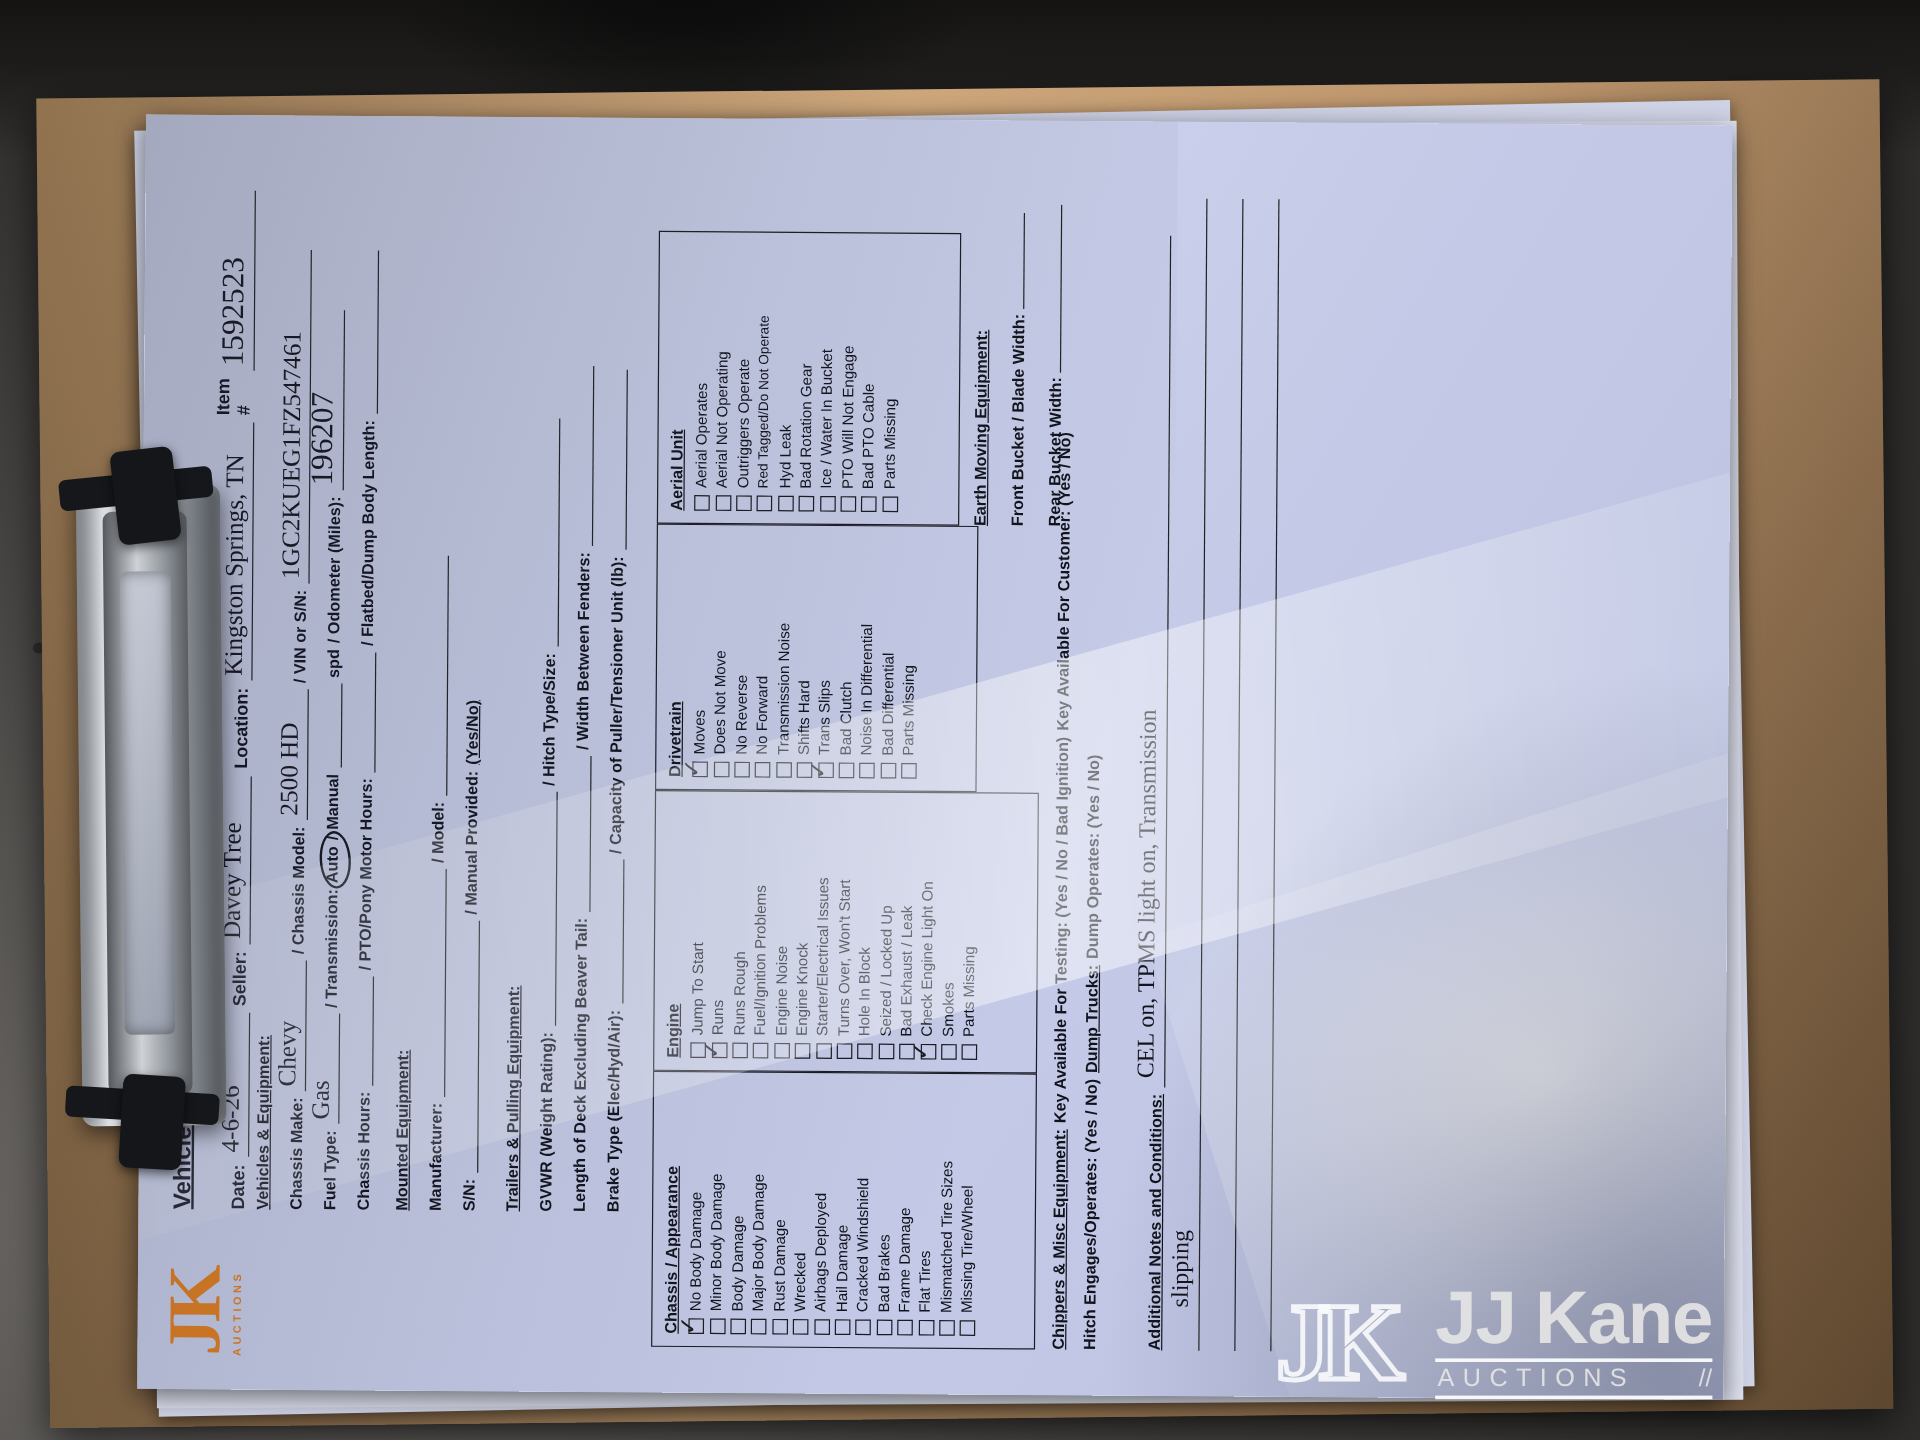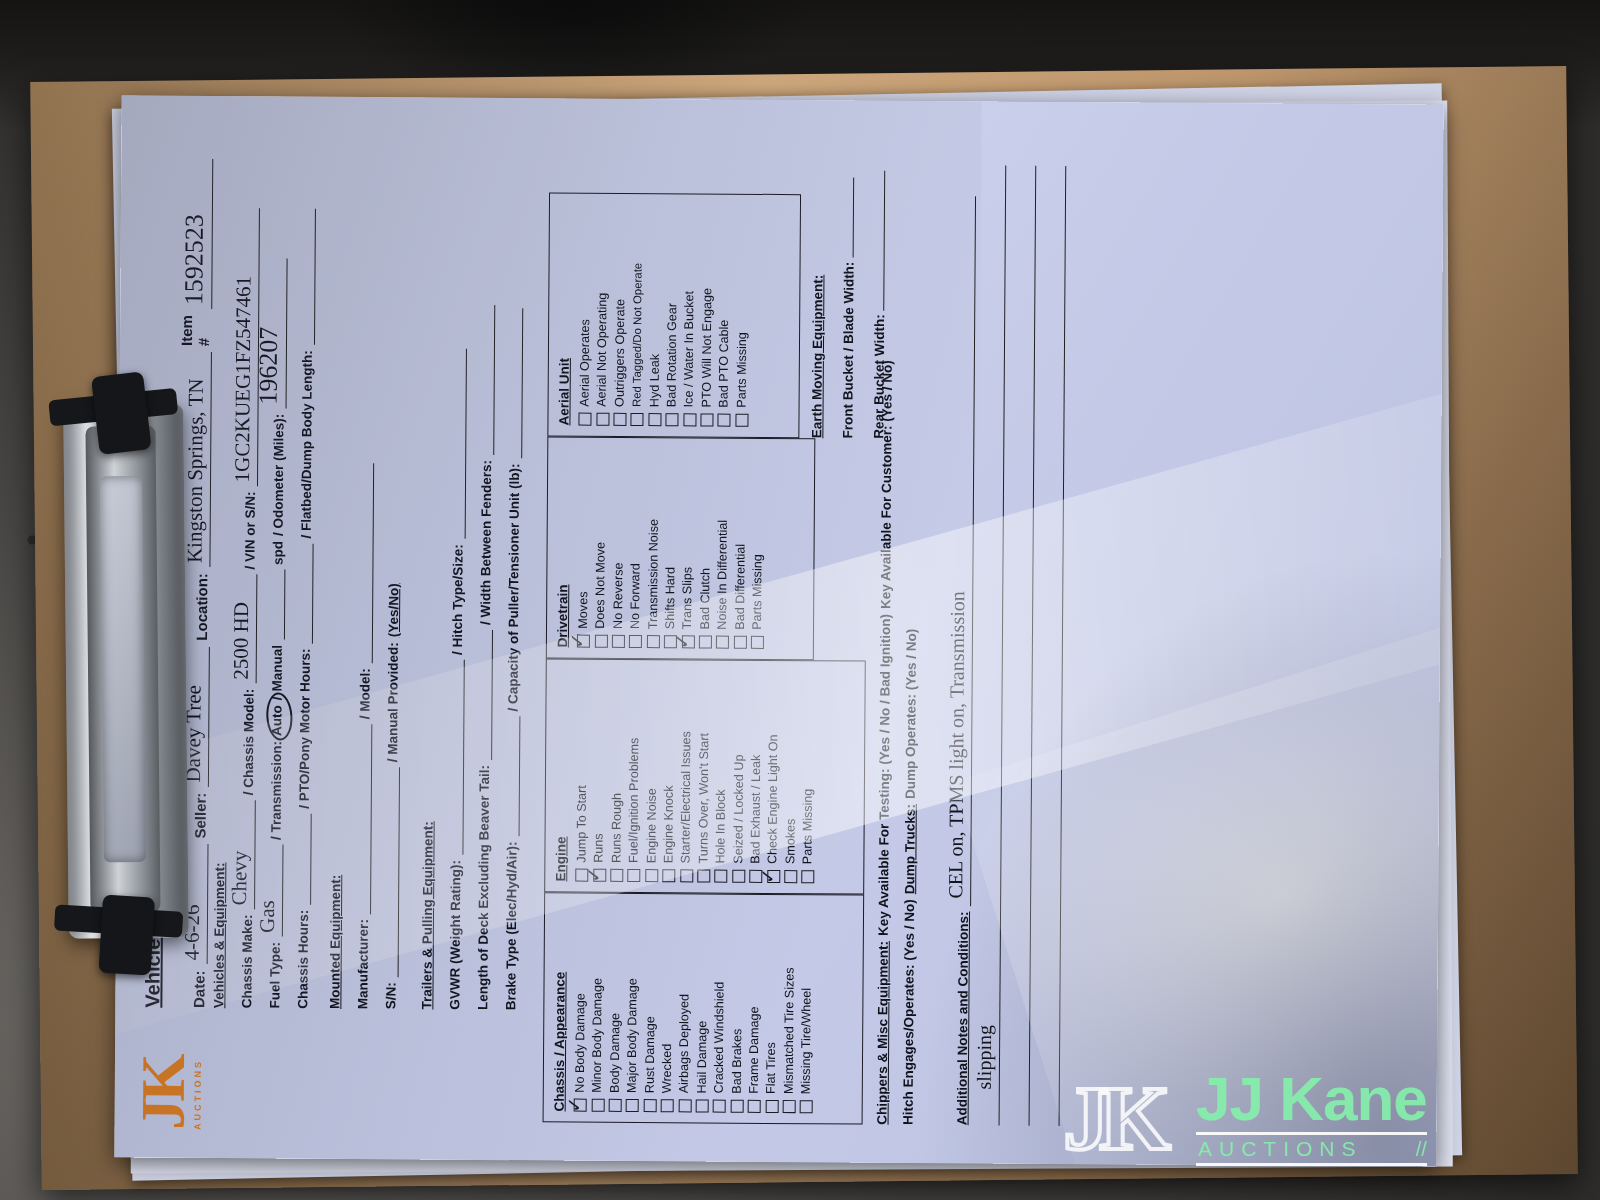--- a/index.html
+++ b/index.html
@@ -210,21 +210,21 @@
     display:flex; align-items:center; gap:18px; opacity:.92;
   }
   #wm .mark{
     width:132px; height:104px; flex:0 0 auto;
     display:flex; align-items:center; justify-content:center;
     font-family:"Liberation Serif", serif; font-weight:bold; font-size:92px;
     color:rgba(255,255,255,.0);
     -webkit-text-stroke:4px rgba(255,255,255,.92);
     letter-spacing:-10px;
   }
-  #wm .txt{ color:#86efac; }
+  #wm .txt{ color:#e5e5e5; }
   #wm .t1{ font-size:62px; font-weight:bold; line-height:58px; letter-spacing:-1px;}
   #wm .t2{
     font-size:21px; letter-spacing:7px; border-top:3px solid #fff; border-bottom:3px solid #fff;
     padding:2px 0 2px 2px; margin-top:4px; display:flex; justify-content:space-between; align-items:center;
   }
   #wm .slash{ font-size:20px; letter-spacing:0; }
 </style>
 </head>
 <body>
 

